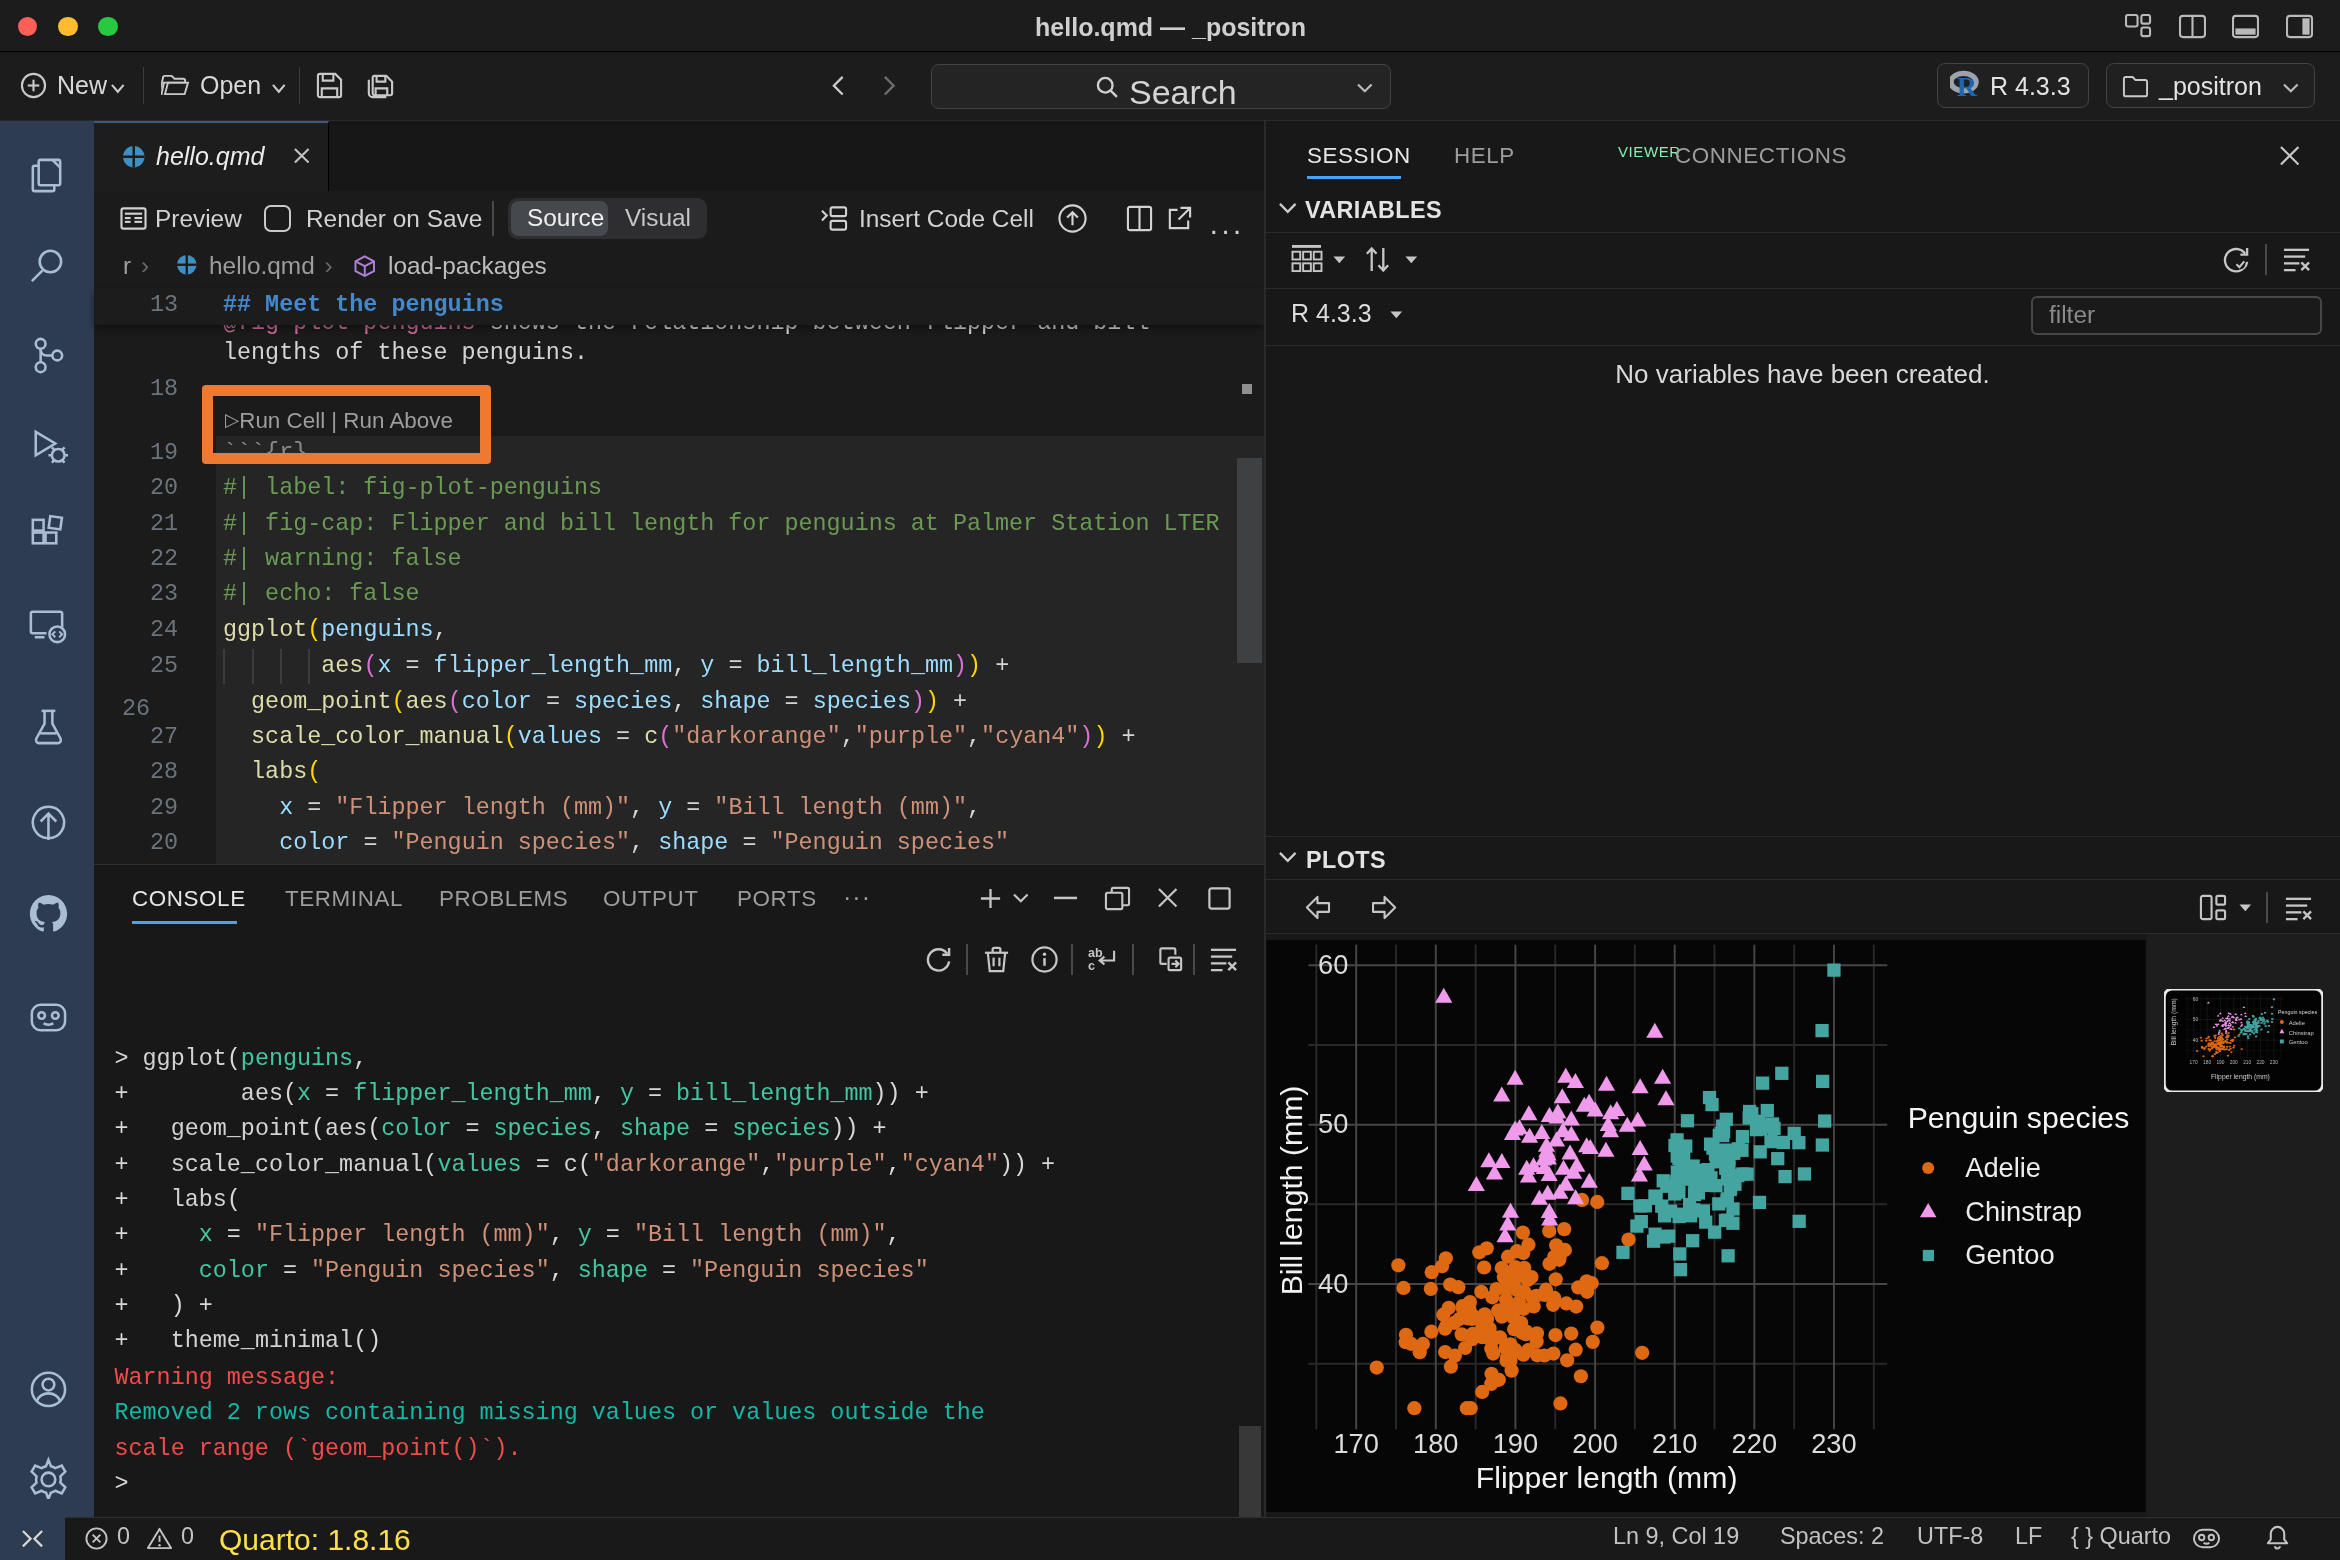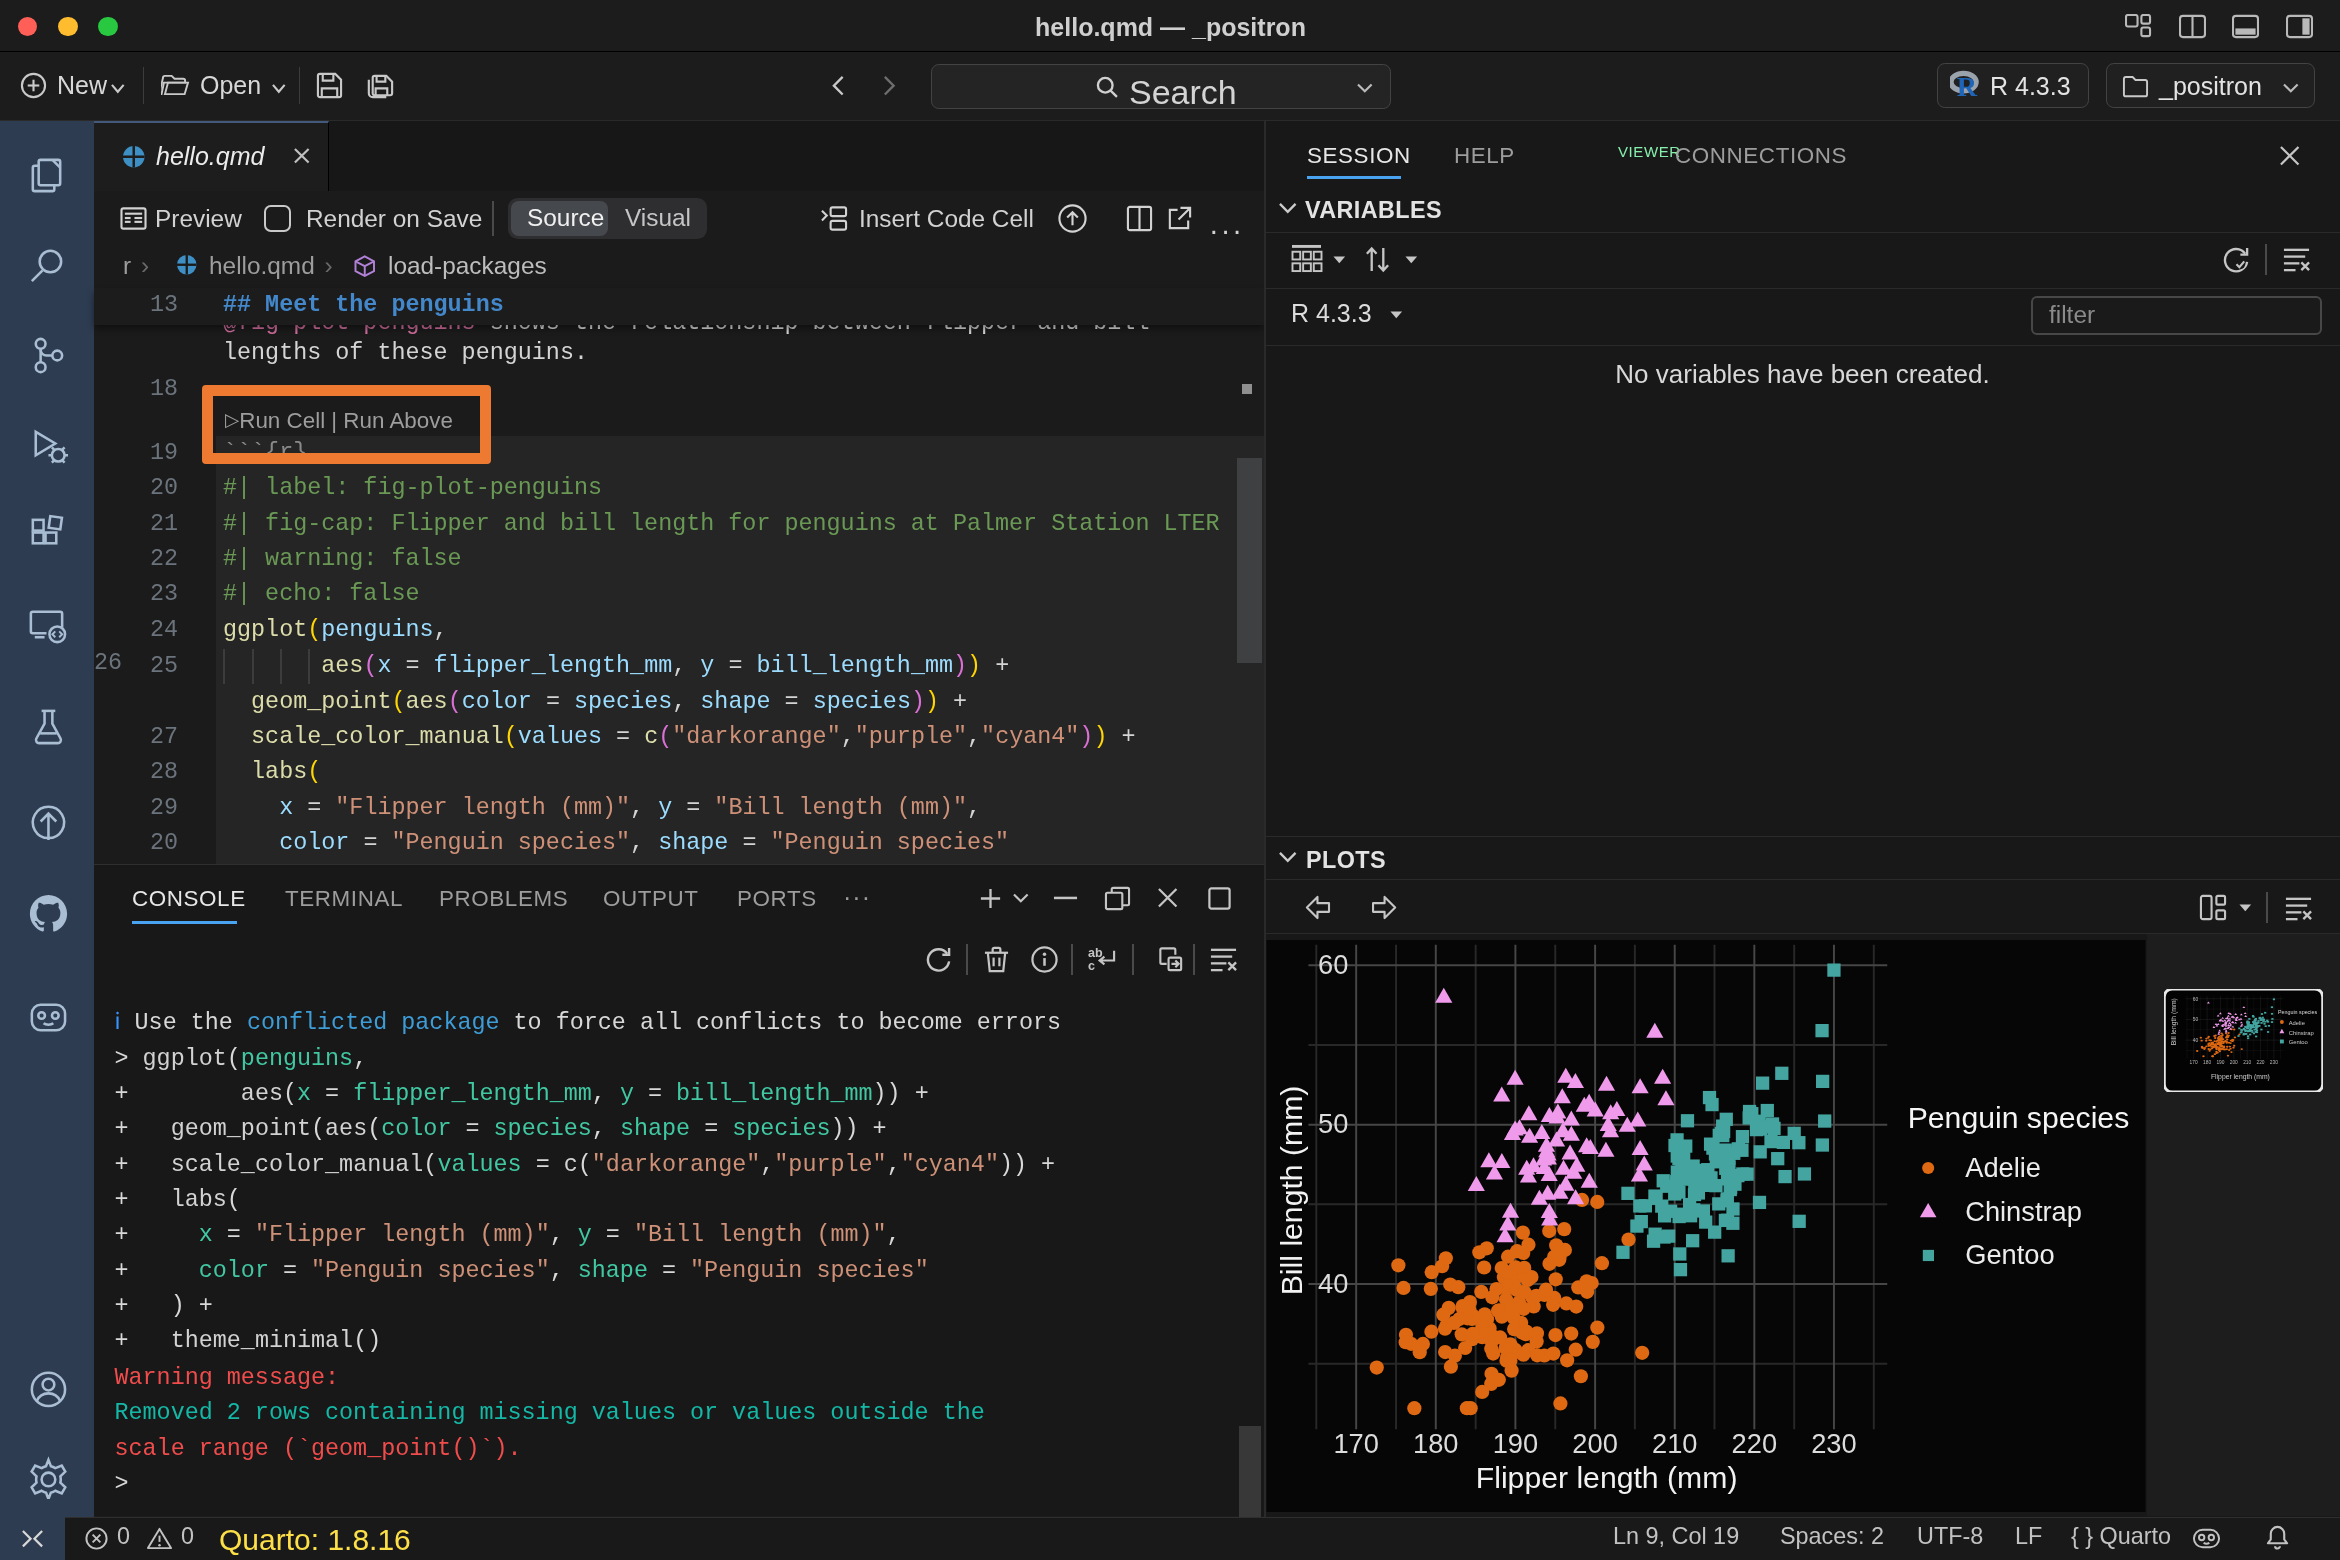--- a/index.html
+++ b/index.html
@@ -347,21 +347,21 @@
     <div class="a mono" style="left:223px;top:288px"><span style="color:#4488cc;font-weight:bold;">## Meet the penguins</span></div>
     <div class="a" style="left:225px;top:408px;font-size:22.4px;color:#9d9d9d;font-family:'Liberation Sans',sans-serif"><span style="font-size:18.5px;position:relative;top:-2px">▷</span>Run Cell | Run Above</div>
     <div class="a mono" style="left:94px;top:436px;width:84px;text-align:right;color:#6b737c">19</div>
     <div class="a mono" style="left:223px;top:436px"><span style="color:#8a8a8a;">```{r}</span></div>
     <div class="a mono" style="left:94px;top:471px;width:84px;text-align:right;color:#6b737c">20</div>
     <div class="a mono" style="left:94px;top:507px;width:84px;text-align:right;color:#6b737c">21</div>
     <div class="a mono" style="left:94px;top:542px;width:84px;text-align:right;color:#6b737c">22</div>
     <div class="a mono" style="left:94px;top:577px;width:84px;text-align:right;color:#6b737c">23</div>
     <div class="a mono" style="left:94px;top:613px;width:84px;text-align:right;color:#6b737c">24</div>
     <div class="a mono" style="left:94px;top:649px;width:84px;text-align:right;color:#6b737c">25</div>
-    <div class="a mono" style="left:94px;top:646px;width:84px;text-align:left;color:#6b737c">26</div>
+    <div class="a mono" style="left:94px;top:692px;width:84px;text-align:center;color:#6b737c">26</div>
     <div class="a mono" style="left:94px;top:720px;width:84px;text-align:right;color:#6b737c">27</div>
     <div class="a mono" style="left:94px;top:755px;width:84px;text-align:right;color:#6b737c">28</div>
     <div class="a mono" style="left:94px;top:791px;width:84px;text-align:right;color:#6b737c">29</div>
     <div class="a mono" style="left:94px;top:826px;width:84px;text-align:right;color:#6b737c">20</div>
     <div class="a mono" style="left:223px;top:471px"><span style="color:#6A9955;">#| label: fig-plot-penguins</span></div>
     <div class="a mono" style="left:223px;top:507px"><span style="color:#6A9955;">#| fig-cap: Flipper and bill length for penguins at Palmer Station LTER</span></div>
     <div class="a mono" style="left:223px;top:542px"><span style="color:#6A9955;">#| warning: false</span></div>
     <div class="a mono" style="left:223px;top:577px"><span style="color:#6A9955;">#| echo: false</span></div>
     <div class="a mono" style="left:223px;top:613px"><span style="color:#DCDCAA;">ggplot</span><span style="color:#ffd602;">(</span><span style="color:#9CDCFE;">penguins</span><span style="color:#d4d4d4;">,</span></div>
     <div class="a mono" style="left:223px;top:649px"><span style="color:#fff;">       </span><span style="color:#DCDCAA;">aes</span><span style="color:#da70d6;">(</span><span style="color:#9CDCFE;">x</span><span style="color:#d4d4d4;"> = </span><span style="color:#9CDCFE;">flipper_length_mm</span><span style="color:#d4d4d4;">,</span><span style="color:#9CDCFE;"> y</span><span style="color:#d4d4d4;"> = </span><span style="color:#9CDCFE;">bill_length_mm</span><span style="color:#da70d6;">)</span><span style="color:#ffd602;">)</span><span style="color:#d4d4d4;"> +</span></div>
@@ -471,21 +471,20 @@
           <line x1="2" y1="12" x2="24" y2="12"></line>
           <line x1="2" y1="19" x2="18" y2="19"></line>
           <line x1="2" y1="26" x2="14" y2="26"></line>
           <path d="M20 18 l8 8 M28 18 l-8 8"></path>
         </g>
       </svg>
     </div>
   </div>
 <div id="console">
     <div class="a" style="left:94px;top:987px;width:1151px;height:530px;overflow:hidden">
-      <div class="a mono" style="left:20.5px;top:18.5px"><span style="color:#3794ff;">ℹ </span><span style="color:#d8d8d8;">Use the </span><span style="color:#3e9cd6;">conflicted</span><span style="color:#3e9cd6;"> package</span><span style="color:#d8d8d8;"> to force all conflicts to become errors</span></div>
       <div class="a mono" style="left:20.5px;top:55px"><span style="color:#d8d8d8;">&gt; </span><span style="color:#d2d2d2;">ggplot</span><span style="color:#d8d8d8;">(</span><span style="color:#41c8a2;">penguins</span><span style="color:#d8d8d8;">,</span></div>
       <div class="a mono" style="left:20.5px;top:90px"><span style="color:#d8d8d8;">+        </span><span style="color:#d2d2d2;">aes</span><span style="color:#d8d8d8;">(</span><span style="color:#41c8a2;">x</span><span style="color:#d8d8d8;"> = </span><span style="color:#41c8a2;">flipper_length_mm</span><span style="color:#d8d8d8;">, </span><span style="color:#41c8a2;">y</span><span style="color:#d8d8d8;"> = </span><span style="color:#41c8a2;">bill_length_mm</span><span style="color:#d8d8d8;">)) +</span></div>
       <div class="a mono" style="left:20.5px;top:125px"><span style="color:#d8d8d8;">+   </span><span style="color:#d2d2d2;">geom_point</span><span style="color:#d8d8d8;">(</span><span style="color:#d2d2d2;">aes</span><span style="color:#d8d8d8;">(</span><span style="color:#41c8a2;">color</span><span style="color:#d8d8d8;"> = </span><span style="color:#41c8a2;">species</span><span style="color:#d8d8d8;">, </span><span style="color:#41c8a2;">shape</span><span style="color:#d8d8d8;"> = </span><span style="color:#41c8a2;">species</span><span style="color:#d8d8d8;">)) +</span></div>
       <div class="a mono" style="left:20.5px;top:161px"><span style="color:#d8d8d8;">+   </span><span style="color:#d2d2d2;">scale_color_manual</span><span style="color:#d8d8d8;">(</span><span style="color:#41c8a2;">values</span><span style="color:#d8d8d8;"> = </span><span style="color:#d2d2d2;">c</span><span style="color:#d8d8d8;">(</span><span style="color:#ce9178;">"darkorange"</span><span style="color:#d8d8d8;">,</span><span style="color:#ce9178;">"purple"</span><span style="color:#d8d8d8;">,</span><span style="color:#ce9178;">"cyan4"</span><span style="color:#d8d8d8;">)) +</span></div>
       <div class="a mono" style="left:20.5px;top:196px"><span style="color:#d8d8d8;">+   </span><span style="color:#d2d2d2;">labs</span><span style="color:#d8d8d8;">(</span></div>
       <div class="a mono" style="left:20.5px;top:231px"><span style="color:#d8d8d8;">+     </span><span style="color:#41c8a2;">x</span><span style="color:#d8d8d8;"> = </span><span style="color:#ce9178;">"Flipper length (mm)"</span><span style="color:#d8d8d8;">, </span><span style="color:#41c8a2;">y</span><span style="color:#d8d8d8;"> = </span><span style="color:#ce9178;">"Bill length (mm)"</span><span style="color:#d8d8d8;">,</span></div>
       <div class="a mono" style="left:20.5px;top:267px"><span style="color:#d8d8d8;">+     </span><span style="color:#41c8a2;">color</span><span style="color:#d8d8d8;"> = </span><span style="color:#ce9178;">"Penguin species"</span><span style="color:#d8d8d8;">, </span><span style="color:#41c8a2;">shape</span><span style="color:#d8d8d8;"> = </span><span style="color:#ce9178;">"Penguin species"</span></div>
       <div class="a mono" style="left:20.5px;top:302px"><span style="color:#d8d8d8;">+   </span><span style="color:#d8d8d8;">) +</span></div>
       <div class="a mono" style="left:20.5px;top:337px"><span style="color:#d8d8d8;">+   </span><span style="color:#d2d2d2;">theme_minimal</span><span style="color:#d8d8d8;">()</span></div>
       <div class="a mono" style="left:20.5px;top:374px"><span style="color:#f14c4c;">Warning message:</span></div>

